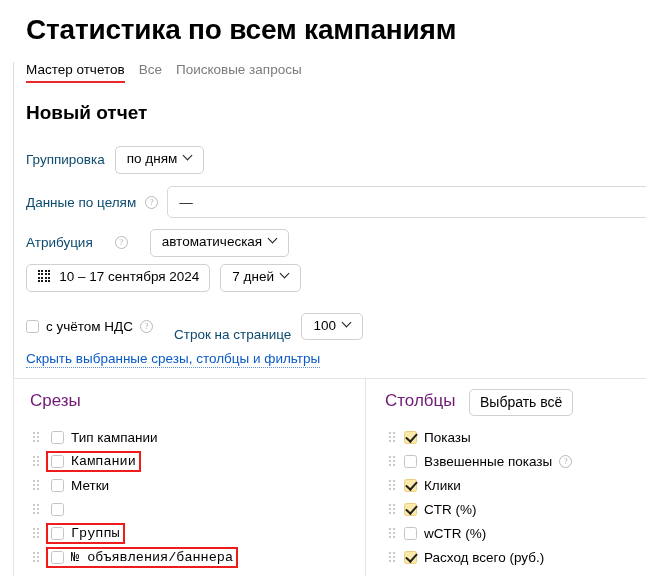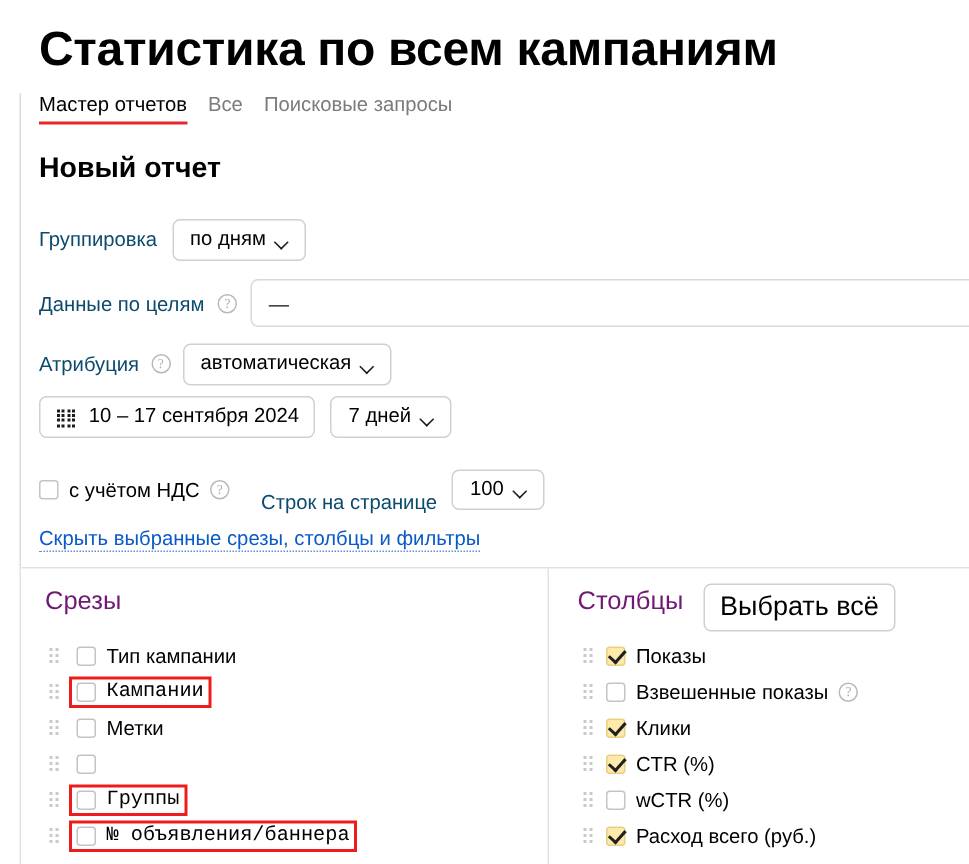--- a/index.html
+++ b/index.html
@@ -15,21 +15,21 @@
 
   
   .left-rule {
     position: absolute; left: 13px; top: 62px; width: 1px; height: 316px;
     background: #dcdcdc;
   }
 
   
   .page-title {
     position: absolute; left: 26px; top: 14px;
-    font-size: 32px; font-weight: bold; letter-spacing: -0.2px;
+    font-size: 28px; font-weight: bold; letter-spacing: -0.2px;
     color: #000; white-space: nowrap;
   }
   .tabs {
     position: absolute; left: 26px; top: 62px;
     display: flex; align-items: flex-start; gap: 14px;
   }
   .tab {
     font-size: 13.5px; color: #7b7b7b; padding-bottom: 6px;
     white-space: nowrap; cursor: pointer; position: relative;
   }
@@ -41,28 +41,28 @@
 
   
   .report-title {
     position: absolute; left: 26px; top: 102px;
     font-size: 19px; font-weight: bold; color: #000;
   }
 
   .row { position: absolute; display: flex; align-items: center; }
   .row-grouping   { left: 26px; top: 146px; gap: 10px; }
   .row-goals      { left: 26px; top: 186px; gap: 9px; }
-  .row-attr       { left: 26px; top: 229px; gap: 8px; }
+  .row-attr       { left: 26px; top: 229px; gap: 22px; }
   .row-dates      { left: 26px; top: 264px; gap: 10px; }
   .row-vat        { left: 26px; top: 311px; gap: 0px; }
 
   .fld-label { font-size: 13.5px; color: #0c4a6e; white-space: nowrap; }
 
   .select-btn {
-    display: inline-flex; align-items: flex-end; gap: 7px;
+    display: inline-flex; align-items: flex-start; gap: 7px;
     border: 1px solid #d0d0d0; border-radius: 5px;
     background: #fff; padding: 5px 10px 6px 11px;
     font-size: 13.5px; color: #000; white-space: nowrap; cursor: pointer;
     line-height: 1.1;
   }
   .chev {
     width: 9px; height: 9px; flex: 0 0 auto; display: inline-block;
     position: relative; top: -1px;
   }
   .chev::before {
@@ -133,21 +133,21 @@
 
   .panel-heading {
     position: absolute; font-size: 17px; font-weight: normal; color: #701a75;
   }
   #srezy-heading { left: 30px; top: 391px; }
   #stolbcy-heading { left: 385px; top: 391px; }
 
   .select-all-btn {
     position: absolute; left: 469px; top: 389px;
     border: 1px solid #d0d0d0; border-radius: 5px; background: #fff;
-    padding: 4px 10px 5px; font-size: 18px; color: #000; cursor: pointer;
+    padding: 4px 10px 5px; font-size: 14px; color: #000; cursor: pointer;
     white-space: nowrap; line-height: 1.15;
   }
 
   .opt-list { position: absolute; }
   #srezy-list  { left: 33px; top: 425px; }
   #stolbcy-list { left: 389px; top: 425px; }
 
   .opt-row {
     display: flex; align-items: center; gap: 7px;
     height: 24px; position: relative; cursor: pointer;

